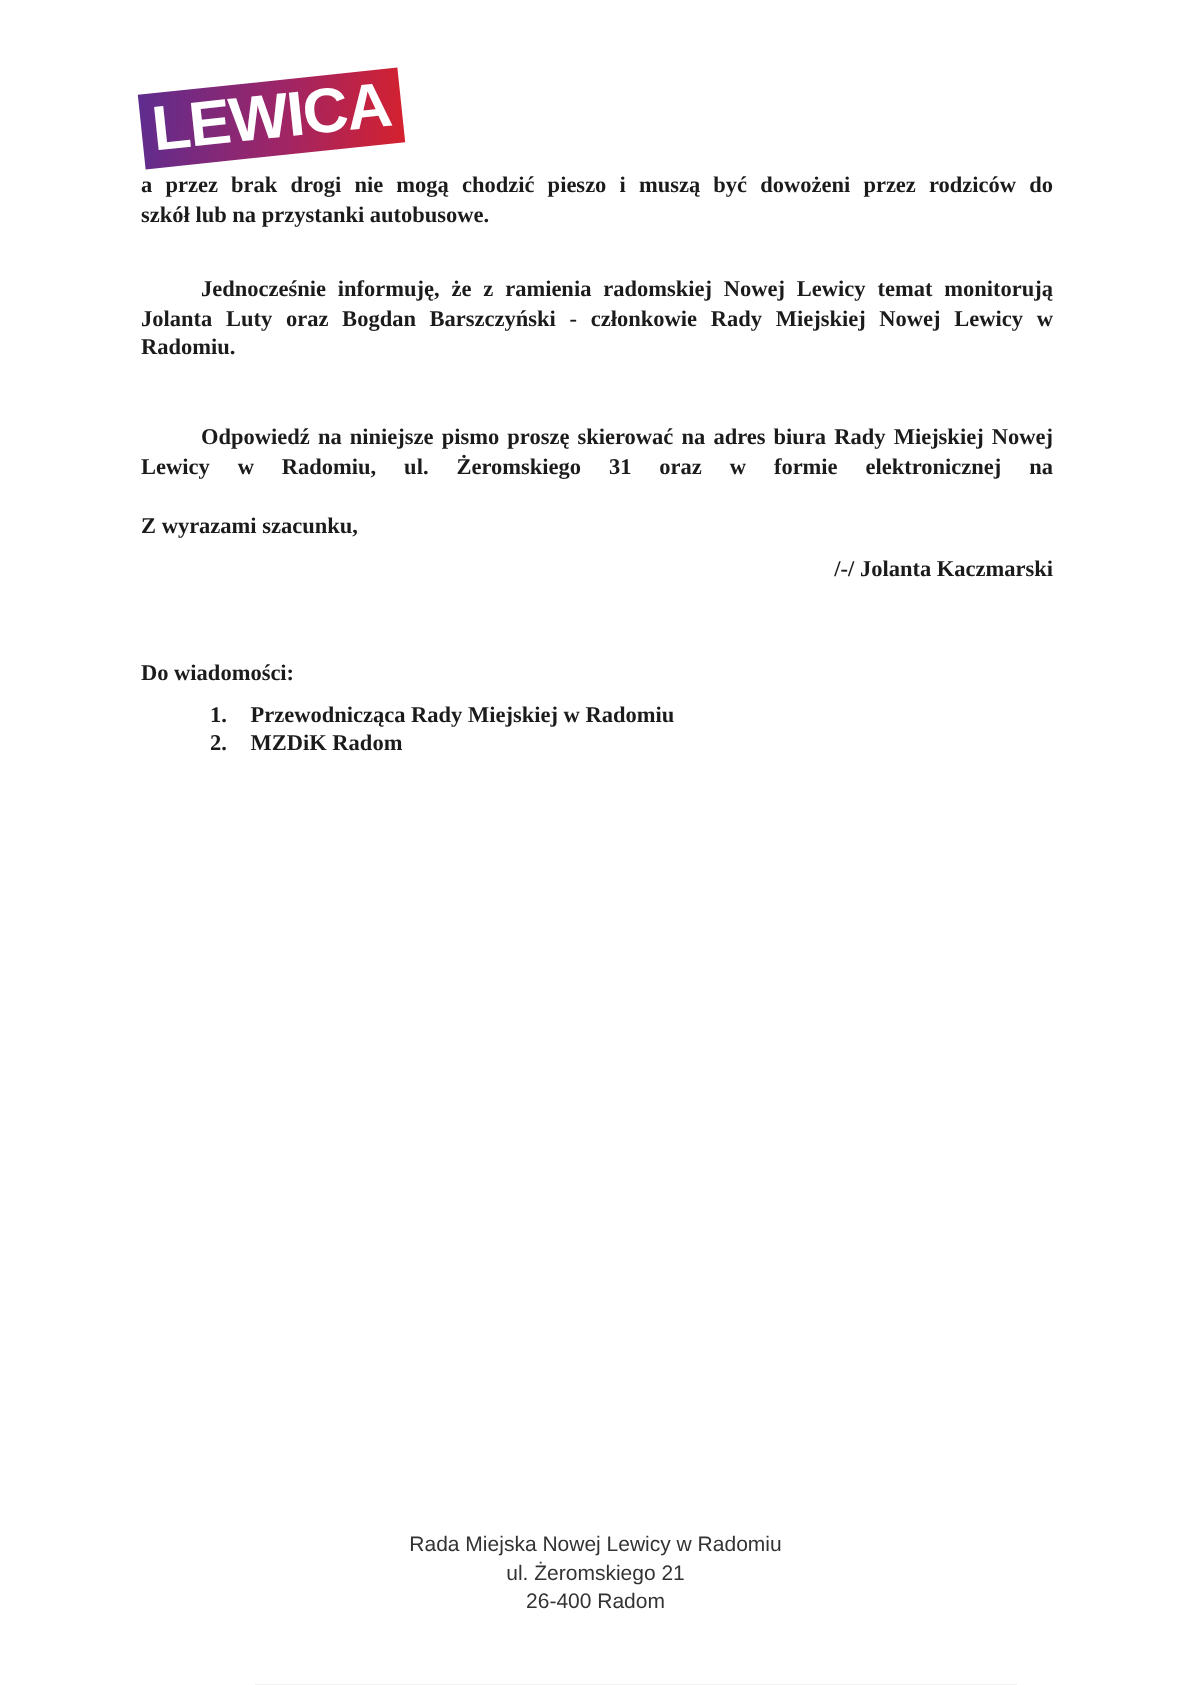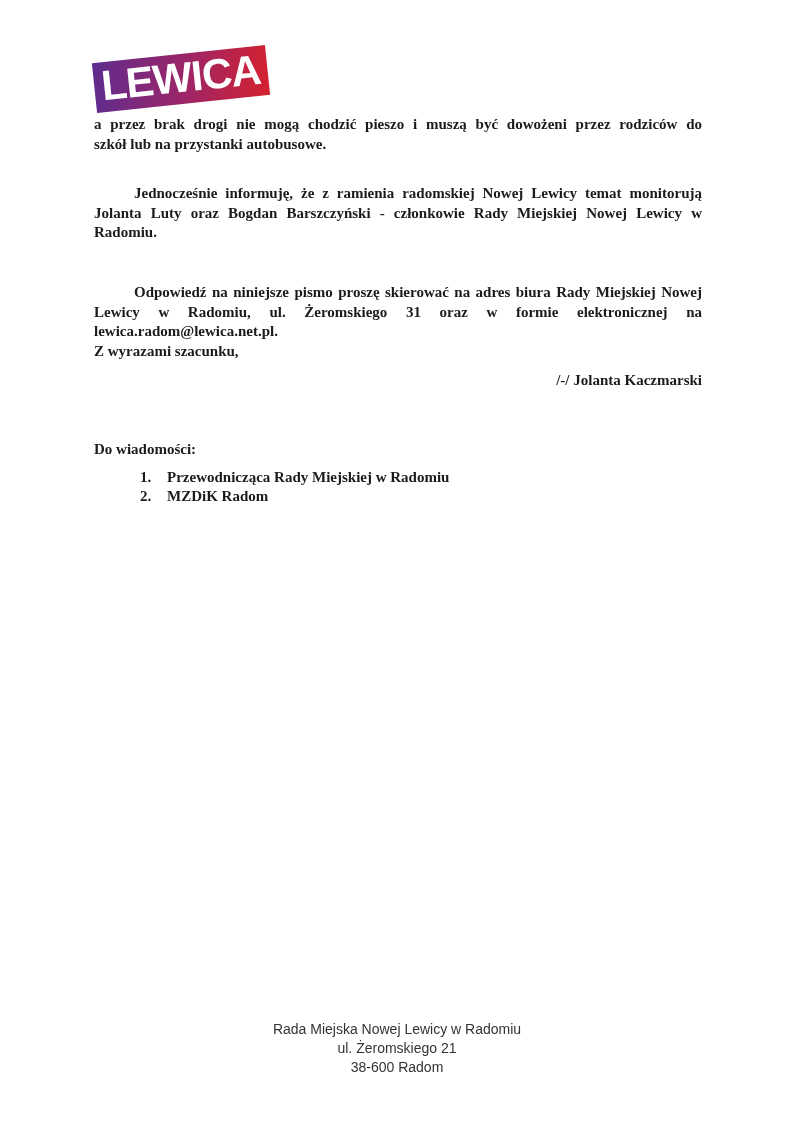--- a/index.html
+++ b/index.html
@@ -84,36 +84,35 @@
   </div>
 
   <div class="textblock para2">
     <div class="line stretch indent">Jednocześnie informuję, że z ramienia radomskiej Nowej Lewicy temat monitorują</div>
     <div class="line">Jolanta Luty oraz Bogdan Barszczyński - członkowie Rady Miejskiej Nowej Lewicy w Radomiu.</div>
   </div>
 
   <div class="textblock para3">
     <div class="line stretch indent">Odpowiedź na niniejsze pismo proszę skierować na adres biura Rady Miejskiej Nowej</div>
     <div class="line stretch">Lewicy w Radomiu, ul. Żeromskiego 31 oraz w formie elektronicznej na</div>
-    <div class="line">lewica.radom@lewica.net.pl.</div>
   </div>
 
   <div class="textblock signoff-closing">Z wyrazami szacunku,</div>
   <div class="textblock signoff-signature">/-/ Jolanta Kaczmarski</div>
 
   <div class="textblock cc-label">Do wiadomości:</div>
 
   <div class="textblock cc-list">
     <div class="cc-item">
       <span class="cc-num">1.</span><span>Przewodnicząca Rady Miejskiej w Radomiu</span>
     </div>
     <div class="cc-item">
       <span class="cc-num">2.</span><span>MZDiK Radom</span>
     </div>
   </div>
 
   <div class="footer">
     <div>Rada Miejska Nowej Lewicy w Radomiu</div>
     <div>ul. Żeromskiego 21</div>
-    <div>38-600 Radom</div>
+    <div>26-400 Radom</div>
   </div>
 
 </div>
 
 </body></html>

